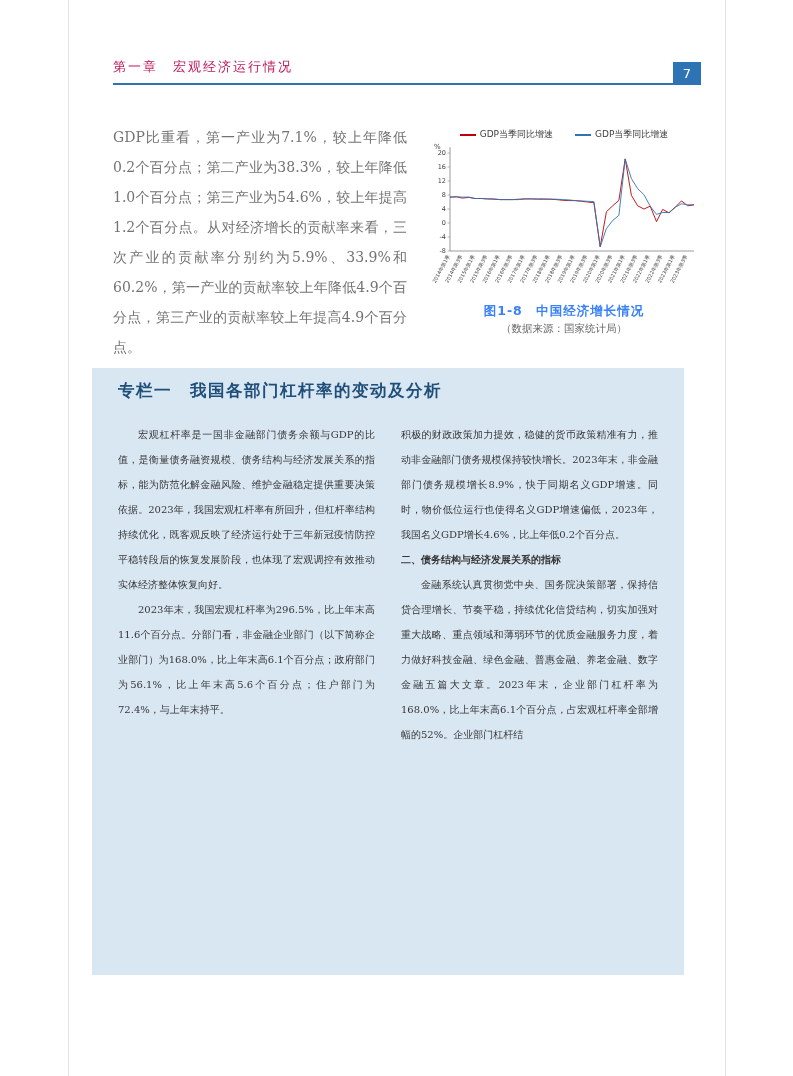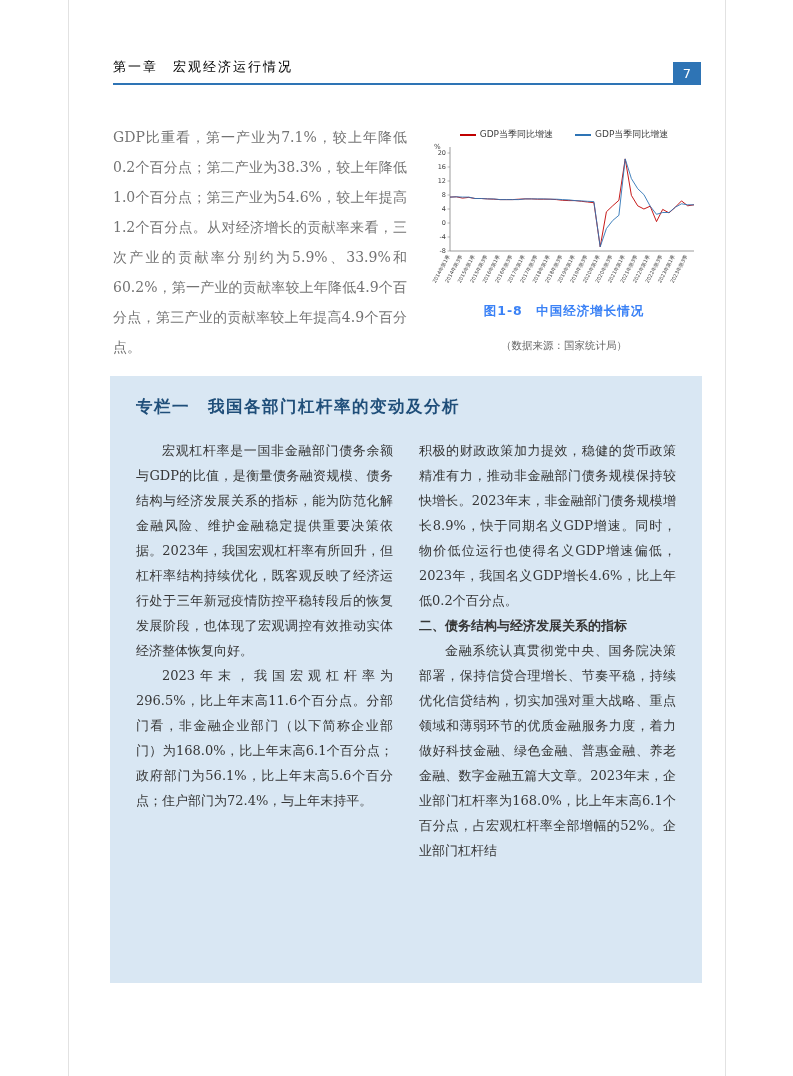--- a/index.html
+++ b/index.html
@@ -6,49 +6,49 @@
   html,body { width:793px; height:1076px; background:#ffffff; overflow:hidden; }
   body { position:relative; font-family:"DejaVu Serif", serif; color:#262626; }
 
   .sheet { position:absolute; left:68px; top:0; width:658px; height:1076px;
            background:#ffffff; border-left:1px solid #e2e2e2; border-right:1px solid #e2e2e2; }
 
   
   .page-header { position:absolute; left:113px; top:58px; width:588px; }
   .header-row { display:flex; align-items:flex-end; justify-content:space-between;
                 border-bottom:2px solid #2e74b5; }
-  .chapter-title { font-family:"DejaVu Sans", sans-serif; font-size:13px; color:#000000;
+  .chapter-title { font-family:"DejaVu Sans", sans-serif; font-size:13px; color:#be185d;
                    letter-spacing:2px; padding-bottom:7px; }
   .page-num-box { width:28px; height:23px; background:#2e74b5; color:#ffffff;
                   font-family:"DejaVu Sans", sans-serif; font-size:13px;
                   display:flex; align-items:center; justify-content:center; margin-bottom:-2px; }
 
   
   .intro-text { position:absolute; left:113px; top:122px; width:294px;
                 font-size:14px; line-height:30px; text-align:justify; color:#737373; }
 
   
   .chart-block { position:absolute; left:424px; top:128px; width:280px; }
   .legend { display:flex; justify-content:center; gap:22px; font-family:"DejaVu Sans", sans-serif;
             font-size:9px; color:#404040; }
   .legend-item { display:flex; align-items:center; gap:4px; }
   .legend-swatch { display:inline-block; width:16px; height:2px; background:#888; }
   .chart-svg { display:block; width:280px; height:152px; }
   .chart-caption { margin-top:10px; text-align:center; font-family:"DejaVu Sans", sans-serif;
                    font-weight:bold; font-size:12.5px; color:#3b82f6; letter-spacing:1px; }
-  .chart-source { margin-top:19px; text-align:center; font-size:10.5px; color:#666666; }
+  .chart-source { margin-top:2px; text-align:center; font-size:10.5px; color:#666666; }
 
   
-  .column-box { position:absolute; left:110px; top:368px; width:592px; height:607px;
-                background:#d9e7f3; padding:20px 26px 18px 26px; overflow:hidden;margin-top:8px; }
+  .column-box { position:absolute; left:92px; top:368px; width:592px; height:607px;
+                background:#d9e7f3; padding:12px 26px 18px 26px; overflow:hidden; }
   .box-title { font-family:"DejaVu Sans", sans-serif; font-weight:bold; font-size:16.5px;
                color:#1f4e79; letter-spacing:1.5px; }
   .box-columns { display:flex; gap:26px; margin-top:20px; }
   .box-col { flex:1; min-width:0; }
-  .box-col p { font-size:13px; line-height:25px; text-align:justify; color:#363636; }
+  .box-col p { font-size:10px; line-height:25px; text-align:justify; color:#363636; }
   .p-indent { text-indent:2em; }
   .h-center { font-family:"DejaVu Sans", sans-serif; font-weight:bold; font-size:13px;
               line-height:25px; text-align:center; color:#262626; }
   .h-sub { font-family:"DejaVu Sans", sans-serif; font-weight:bold; font-style:italic;
            font-size:13px; line-height:25px; text-align:justify; text-indent:2em; color:#262626; }
 </style>
 </head>
 <body>
 
 <div class="sheet"></div>

